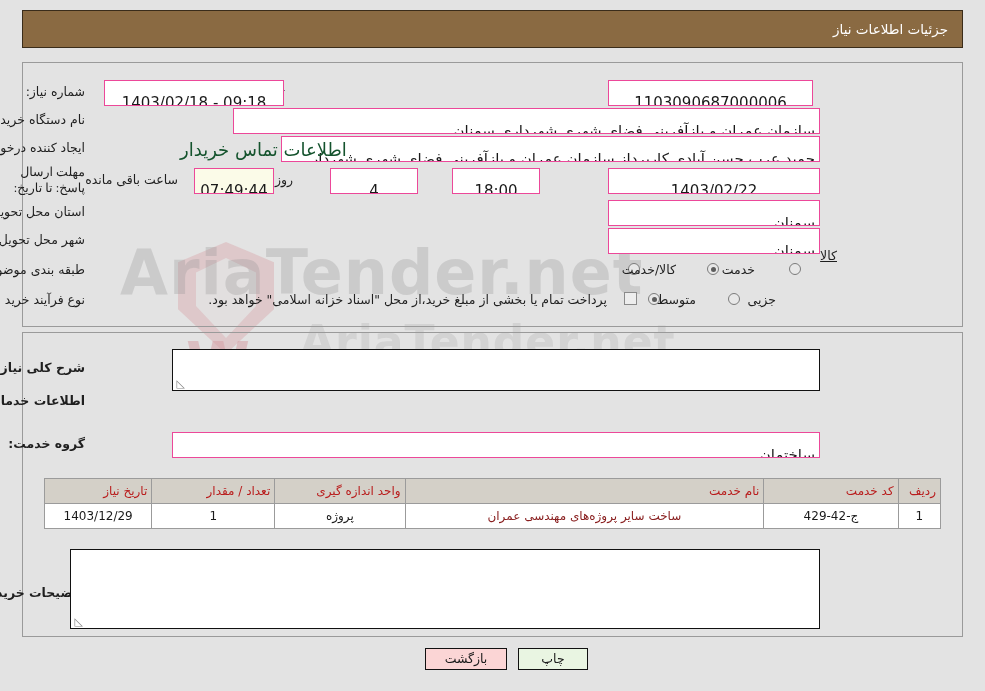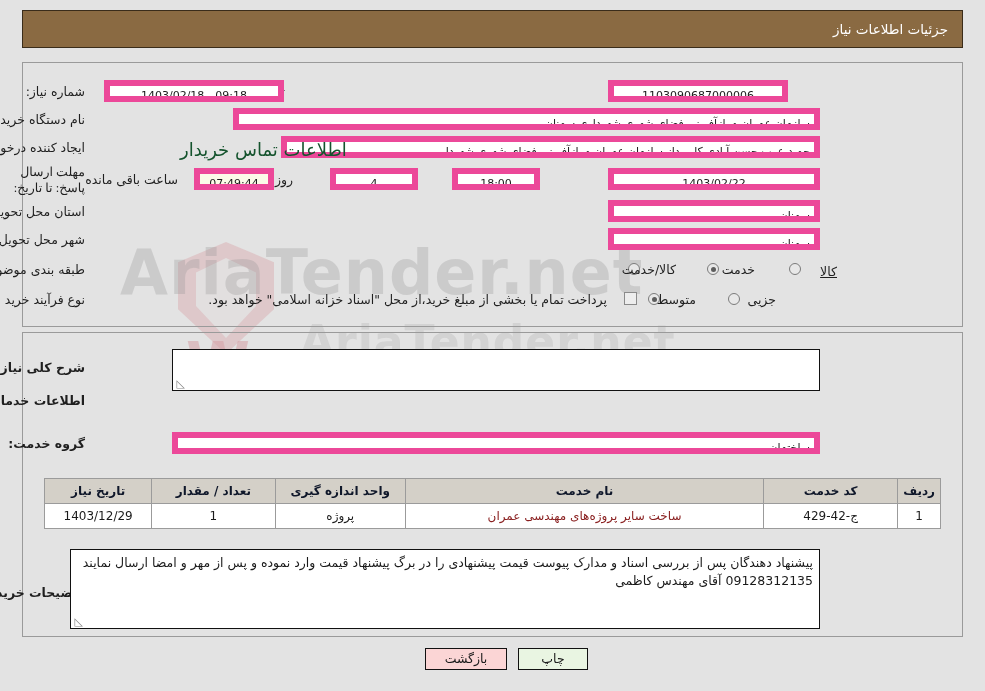--- a/index.html
+++ b/index.html
@@ -68,26 +68,26 @@
     z-index:2;
   }
   #panel-top{left:22px;top:62px;width:941px;height:265px;}
   #panel-bottom{left:22px;top:332px;width:941px;height:305px;}
 
   .lbl{position:absolute;color:#1f1f1f;white-space:nowrap;z-index:3;}
   .lbl-b{font-weight:bold;}
   .fld{
     position:absolute;
     background:#ffffff;
-    border:6px solid #ec4899;
+    border:1px solid #ec4899;
     box-sizing:border-box;
     height:22px;line-height:20px;
-    font-size:11px;
+    font-size:15px;
     color:#1a1a1a;
-    padding:0 4px;
+    padding:12px 4px;
     z-index:3;
     overflow:hidden;white-space:nowrap;
   }
   .fld.center{text-align:center;}
   .fld.right{text-align:right;}
   .fld.cream{background:#fbfbe8;text-align:center;}
   .link{
     position:absolute;color:#14532d;font-size:18px;white-space:nowrap;
     cursor:pointer;z-index:3;
   }
@@ -116,21 +116,21 @@
     color:#888;font-size:11px;line-height:10px;
   }
   
   .tbl{
     position:absolute;left:44px;top:478px;width:897px;
     border-collapse:collapse;font-size:12px;z-index:3;
     background:#fff;
   }
   .tbl th{
     background:#d4d0c8;border:1px solid #9b9b9b;
-    font-weight:bold;padding:5px 4px;color:#0f172a;text-align:center;
+    font-weight:normal;padding:5px 4px;color:#b91c1c;text-align:right;
   }
   .tbl td{
     border:1px solid #9b9b9b;padding:5px 4px;text-align:center;
     background:#fff;color:#1a1a1a;
   }
   .tbl td.svc{color:#8a2020;}
   
   .btn{
     position:absolute;height:22px;line-height:20px;
     border:1px solid #111;box-sizing:border-box;
@@ -152,21 +152,21 @@
   <div class="wm-text2">AriaTender.net</div>
 </div>
 
 <div class="header-bar">
   <div class="header-title">جزئیات اطلاعات نیاز</div>
 </div>
 
 <div class="panel" id="panel-top"></div>
 
 <div class="lbl" style="right:900px;top:84px;">شماره نیاز:</div>
-<div class="fld center" style="left:608px;top:80px;width:180px;">1103090687000006</div>
+<div class="fld center" style="left:608px;top:80px;width:205px;">1103090687000006</div>
 
 <div class="lbl" style="right:700px;top:84px;">تاریخ و ساعت اعلان عمومی:</div>
 <div class="fld center" style="left:104px;top:80px;width:180px;">09:18 - 1403/02/18</div>
 
 <div class="lbl" style="right:900px;top:112px;">نام دستگاه خریدار:</div>
 <div class="fld right" style="left:233px;top:108px;width:587px;">سازمان عمران و بازآفرینی فضای شهری شهرداری سمنان</div>
 
 <div class="lbl" style="right:900px;top:140px;">ایجاد کننده درخواست:</div>
 <div class="fld right" style="left:281px;top:136px;width:539px;">حمید عرب حسن آبادی کاربرداز سازمان عمران و بازآفرینی فضای شهری شهردار</div>
 <div class="link" style="left:180px;top:139px;">اطلاعات تماس خریدار</div>
@@ -181,21 +181,21 @@
 <div class="lbl" style="right:807px;top:172px;">ساعت باقی مانده</div>
 
 <div class="lbl" style="right:900px;top:204px;">استان محل تحویل:</div>
 <div class="fld right" style="left:608px;top:200px;width:212px;">سمنان</div>
 
 <div class="lbl" style="right:900px;top:232px;">شهر محل تحویل:</div>
 <div class="fld right" style="left:608px;top:228px;width:212px;">سمنان</div>
 
 <div class="lbl" style="right:900px;top:262px;">طبقه بندی موضوعی:</div>
 <div class="radio" style="left:789px;top:263px;"></div>
-<div class="lbl" style="right:148px;top:264px;text-decoration:underline;">کالا</div>
+<div class="lbl" style="right:148px;top:248px;text-decoration:underline;">کالا</div>
 <div class="radio sel" style="left:707px;top:263px;"></div>
 <div class="lbl" style="right:230px;top:262px;">خدمت</div>
 <div class="radio" style="left:628px;top:263px;"></div>
 <div class="lbl" style="right:309px;top:262px;">کالا/خدمت</div>
 
 <div class="lbl" style="right:900px;top:292px;">نوع فرآیند خرید :</div>
 <div class="radio" style="left:728px;top:293px;"></div>
 <div class="lbl" style="right:209px;top:292px;">جزیی</div>
 <div class="radio sel" style="left:648px;top:293px;"></div>
 <div class="lbl" style="right:289px;top:292px;margin-left:16px;">متوسط</div>
@@ -233,18 +233,17 @@
       <td class="svc">ساخت سایر پروژه‌های مهندسی عمران</td>
       <td>پروژه</td>
       <td>1</td>
       <td>1403/12/29</td>
     </tr>
   </tbody>
 </table>
 
 <div class="lbl lbl-b" style="right:900px;top:585px;">توضیحات خریدار:</div>
 <div class="ta" style="left:70px;top:549px;width:750px;height:80px;">
-  <span>پیشنهاد دهندگان پس از بررسی اسناد و مدارک پیوست قیمت پیشنهادی را در برگ پیشنهاد قیمت وارد نموده و پس از مهر و امضا ارسال نمایند 09128312135 آقای مهندس کاظمی</span>
   <span class="grip">◺</span>
 </div>
 
 <div class="btn" id="btn-back">بازگشت</div>
 <div class="btn" id="btn-print">چاپ</div>
 
 </body></html>

